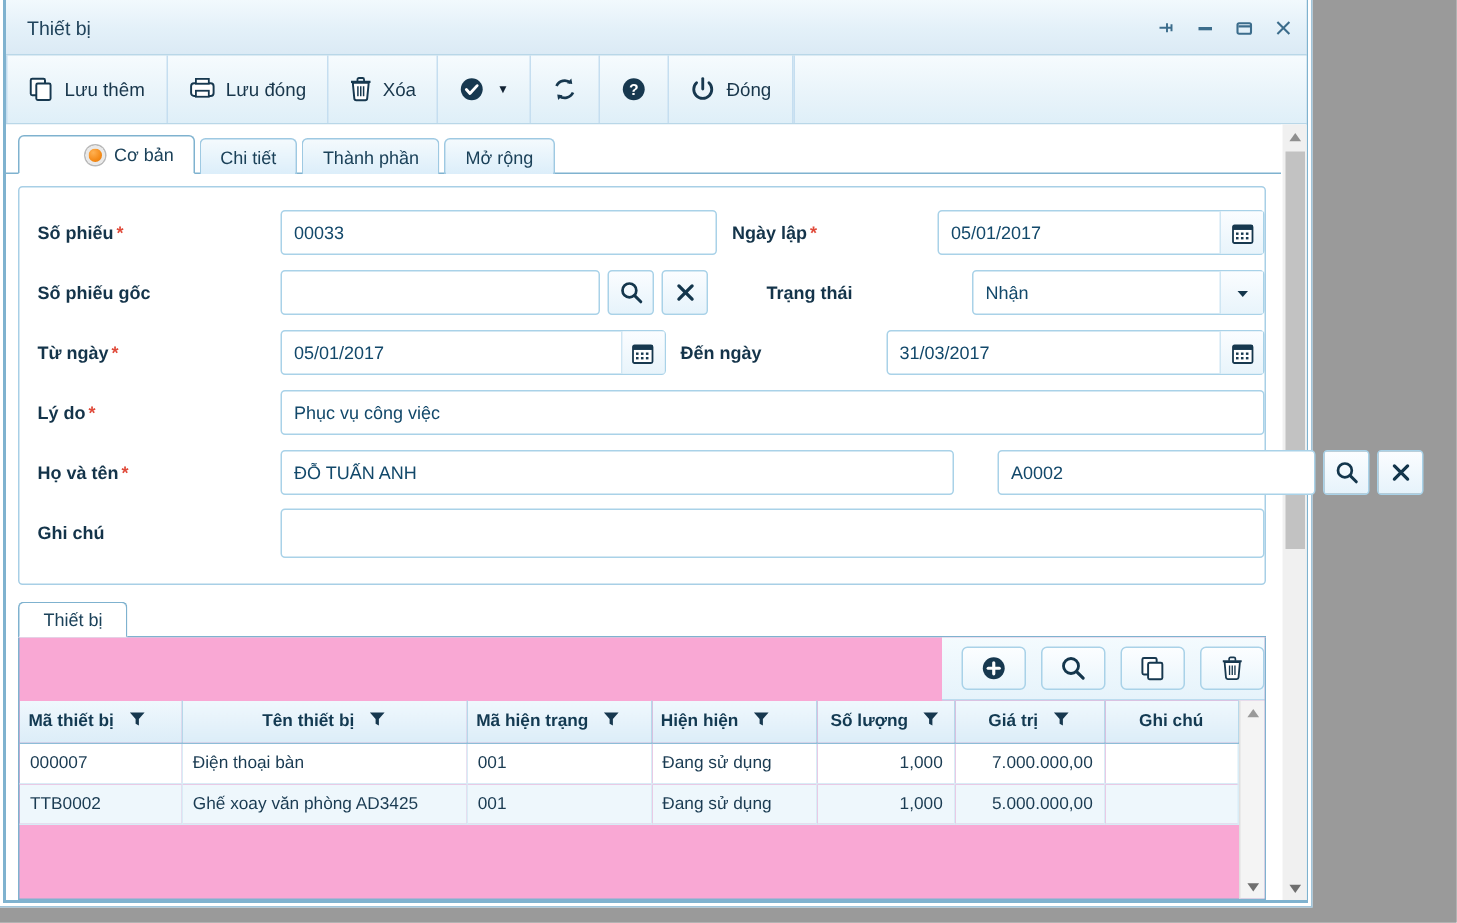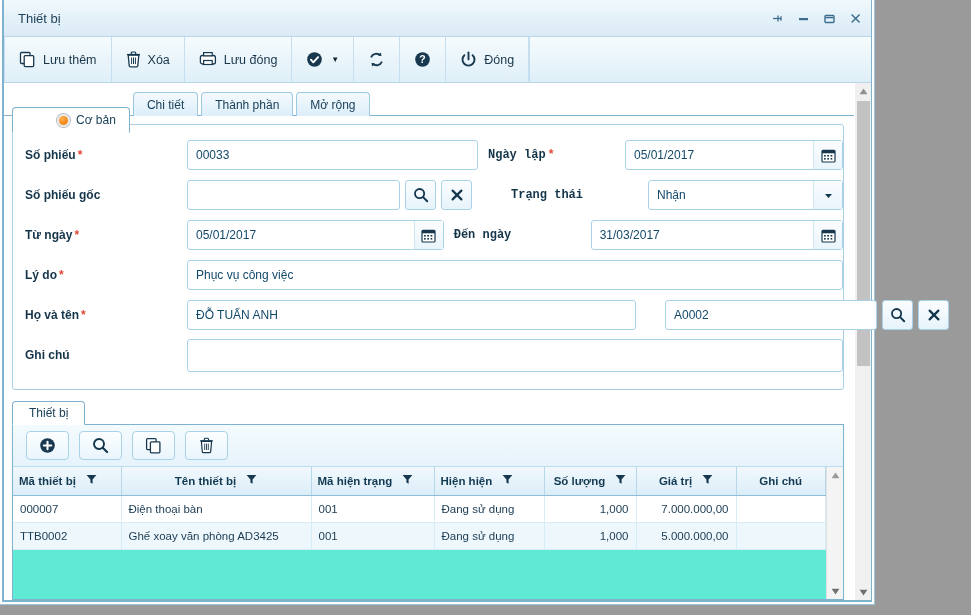--- a/index.html
+++ b/index.html
@@ -111,21 +111,21 @@
     color: #1b4159;
     margin-right: 3px;
     cursor: pointer;
     position: relative; top: 1px;
   }
   .tab.active {
     background: #ffffff;
     height: 26px;
     border-color: #7fb2cf;
     border-bottom: 1px solid #ffffff;
-    top: 18px;
+    top: 1px;
     z-index: 2;
     padding-left: 44px;
   }
   .tab-dot {
     width: 13px; height: 13px; border-radius: 50%;
     background: radial-gradient(circle at 35% 30%, #ffb152 0%, #f58b18 60%, #e07a0c 100%);
     border: 2px solid #e9e9e9;
     box-shadow: 0 0 0 1px #b9b9b9;
     display:inline-block;
   }
@@ -142,21 +142,21 @@
   .frow { display: flex; align-items: center; height: 40px; }
   .lbl {
     width: 174px;
     padding-left: 12px;
     font-weight: bold;
     font-size: 12px;
     color: #14344a;
     flex: 0 0 auto;
   }
   .lbl .req { color: #e04a3a; font-weight: bold; margin-left: 2px; }
-  .lbl2 { width: 147px; padding-left: 10px; font-family: Liberation Mono, monospace; }
+  .lbl2 { width: 147px; padding-left: 10px; }
 
   .inp {
     height: 30px;
     border: 1px solid #a9d2e8;
     border-radius: 3px;
     background: #ffffff;
     display: flex; align-items: center;
     padding: 0 8px;
     font-size: 12px;
     color: #12486a;
@@ -207,24 +207,25 @@
     border: 1px solid #7fb2cf;
     border-bottom: 1px solid #ffffff;
     border-radius: 4px 4px 0 0;
     background: #ffffff;
     position: relative; top: 1px;
     cursor: pointer;
   }
   .grid-box {
     border: 1px solid #7fb2cf;
     border-top: none;
-    background: #5eead4;
+    background: #f9a8d4;
     flex: 1 1 auto;
     display: flex; flex-direction: column;
     min-height: 0;
+    align-items: flex-end;
   }
   .grid-toolbar {
     height: 42px;
     background: linear-gradient(to bottom,#f4fbfe,#e6f3fb);
     display: flex; align-items: center;
     padding-left: 13px; gap: 10px;
     border-bottom: 1px solid #bcdcef;
     flex: 0 0 auto;
   }
   .gt-btn {
@@ -343,42 +344,42 @@
       <span>
         <svg width="17" height="17" viewBox="0 0 17 17">
               <rect x="1.5" y="1.5" width="9.5" height="11" rx="1" fill="#fdfdfd" stroke="#17384f" stroke-width="1.3"></rect>
               <rect x="5.2" y="4.6" width="9.5" height="11" rx="1" fill="#ffffff" stroke="#17384f" stroke-width="1.3"></rect>
             </svg>
       </span>
       <span>Lưu thêm</span>
     </div>
     <div class="tb-btn">
       <span>
+        <svg width="18" height="17" viewBox="0 0 18 17">
+              <rect x="1.4" y="4.5" width="15" height="8.5" rx="2" fill="#ffffff" stroke="#17384f" stroke-width="1.3"></rect>
+              <rect x="4.6" y="1.6" width="8.6" height="3.2" fill="#ffffff" stroke="#17384f" stroke-width="1.2"></rect>
+              <rect x="4.6" y="9.5" width="8.6" height="4" fill="#ffffff" stroke="#17384f" stroke-width="1.2"></rect>
+            </svg>
+      </span>
+      <span>Lưu đóng</span>
+    </div>
+    <div class="tb-btn">
+      <span>
         <svg width="15" height="17" viewBox="0 0 15 17">
               <path d="M2.2 4.2h10.6l-1 10.4a1.3 1.3 0 0 1-1.3 1.2H4.5a1.3 1.3 0 0 1-1.3-1.2z" fill="#fff" stroke="#17384f" stroke-width="1.3"></path>
               <path d="M1 3.6h13" stroke="#17384f" stroke-width="1.4"></path>
               <path d="M5.3 3.3V2a1 1 0 0 1 1-1h2.4a1 1 0 0 1 1 1v1.3" fill="none" stroke="#17384f" stroke-width="1.2"></path>
               <g stroke="#17384f" stroke-width="1">
                 <path d="M5.6 6.5v6.6"></path>
                 <path d="M7.5 6.5v6.6"></path>
                 <path d="M9.4 6.5v6.6"></path>
               </g>
             </svg>
       </span>
       <span>Xóa</span>
-    </div>
-    <div class="tb-btn">
-      <span>
-        <svg width="18" height="17" viewBox="0 0 18 17">
-              <rect x="1.4" y="4.5" width="15" height="8.5" rx="2" fill="#ffffff" stroke="#17384f" stroke-width="1.3"></rect>
-              <rect x="4.6" y="1.6" width="8.6" height="3.2" fill="#ffffff" stroke="#17384f" stroke-width="1.2"></rect>
-              <rect x="4.6" y="9.5" width="8.6" height="4" fill="#ffffff" stroke="#17384f" stroke-width="1.2"></rect>
-            </svg>
-      </span>
-      <span>Lưu đóng</span>
     </div>
     <div class="tb-btn">
       <span>
         <svg width="17" height="17" viewBox="0 0 17 17">
               <circle cx="8.5" cy="8.5" r="7.3" fill="#17384f"></circle>
               <path d="M4.9 8.7l2.4 2.6 4.8-5.2" fill="none" stroke="#ffffff" stroke-width="1.9" stroke-linecap="round" stroke-linejoin="round"></path>
             </svg>
       </span>
       <span class="tb-caret">▼</span>
     </div>

